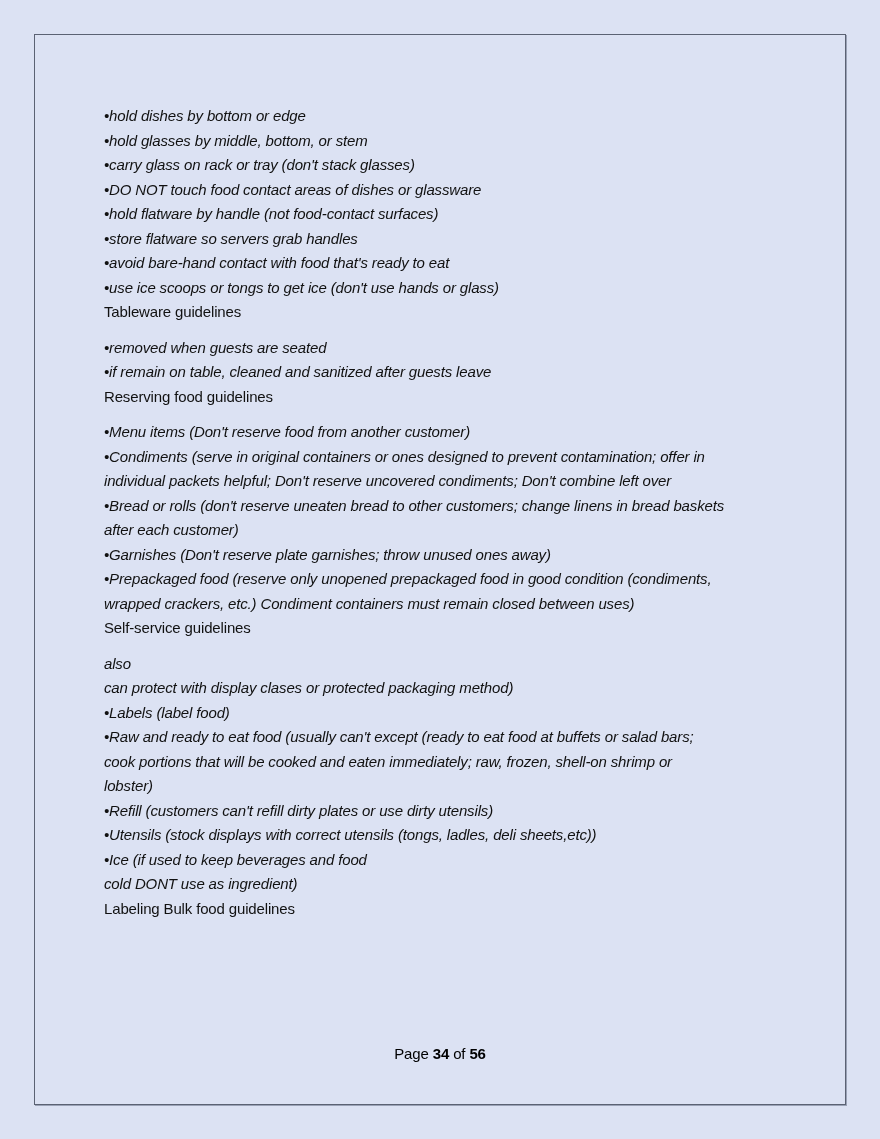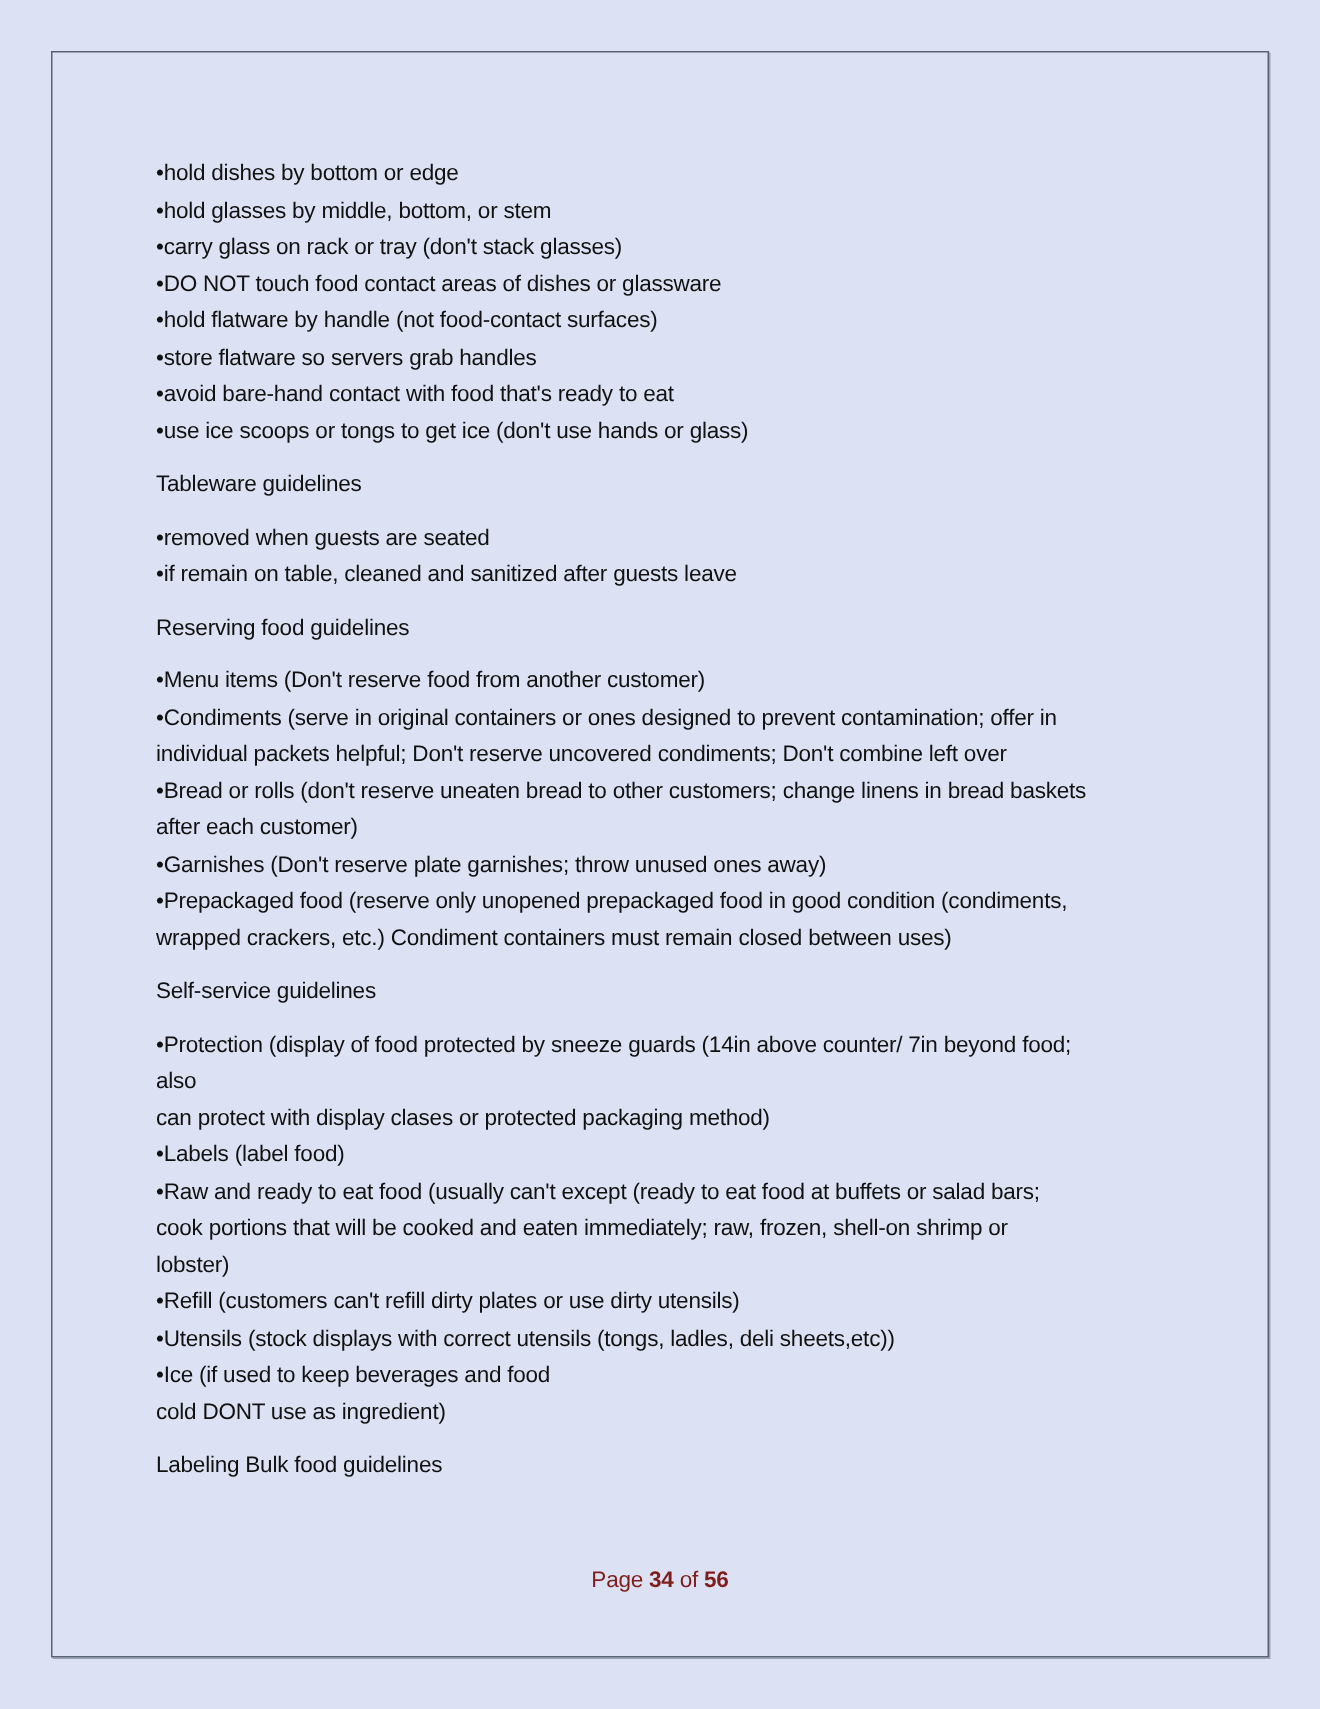--- a/index.html
+++ b/index.html
@@ -27,37 +27,37 @@
       width: 690px;
       font-family: "Liberation Sans", sans-serif;
       font-size: 15px;
       color: #111111;
       letter-spacing: -0.15px;
     }
     .line {
       height: 24.5px;
       line-height: 24.5px;
       white-space: nowrap;
+      font-style: italic;
     }
     .heading {
       height: 24.5px;
       line-height: 24.5px;
-      margin-top: 11px;
       margin-bottom: 11px;
       white-space: nowrap;
     }
     .footer {
       position: absolute;
       left: 0;
       width: 810px;
       top: 1010px;
       text-align: center;
       font-family: "Liberation Sans", sans-serif;
       font-size: 15px;
-      color: #7f1d1d;
+      color: #000000;
       letter-spacing: -0.15px;
     }
     .footer b { font-weight: bold; }
   </style>
 </head>
 <body>
 
 <div class="page">
   <div class="content">
 
@@ -85,21 +85,20 @@
       <div class="line">individual packets helpful; Don't reserve uncovered condiments; Don't combine left over</div>
       <div class="line">•Bread or rolls (don't reserve uneaten bread to other customers; change linens in bread baskets</div>
       <div class="line">after each customer)</div>
       <div class="line">•Garnishes (Don't reserve plate garnishes; throw unused ones away)</div>
       <div class="line">•Prepackaged food (reserve only unopened prepackaged food in good condition (condiments,</div>
       <div class="line">wrapped crackers, etc.) Condiment containers must remain closed between uses)</div>
     </div>
 
     <div>
       <div class="heading">Self-service guidelines</div>
-      <div class="line">•Protection (display of food protected by sneeze guards (14in above counter/ 7in beyond food;</div>
       <div class="line">also</div>
       <div class="line">can protect with display clases or protected packaging method)</div>
       <div class="line">•Labels (label food)</div>
       <div class="line">•Raw and ready to eat food (usually can't except (ready to eat food at buffets or salad bars;</div>
       <div class="line">cook portions that will be cooked and eaten immediately; raw, frozen, shell-on shrimp or</div>
       <div class="line">lobster)</div>
       <div class="line">•Refill (customers can't refill dirty plates or use dirty utensils)</div>
       <div class="line">•Utensils (stock displays with correct utensils (tongs, ladles, deli sheets,etc))</div>
       <div class="line">•Ice (if used to keep beverages and food</div>
       <div class="line">cold DONT use as ingredient)</div>

